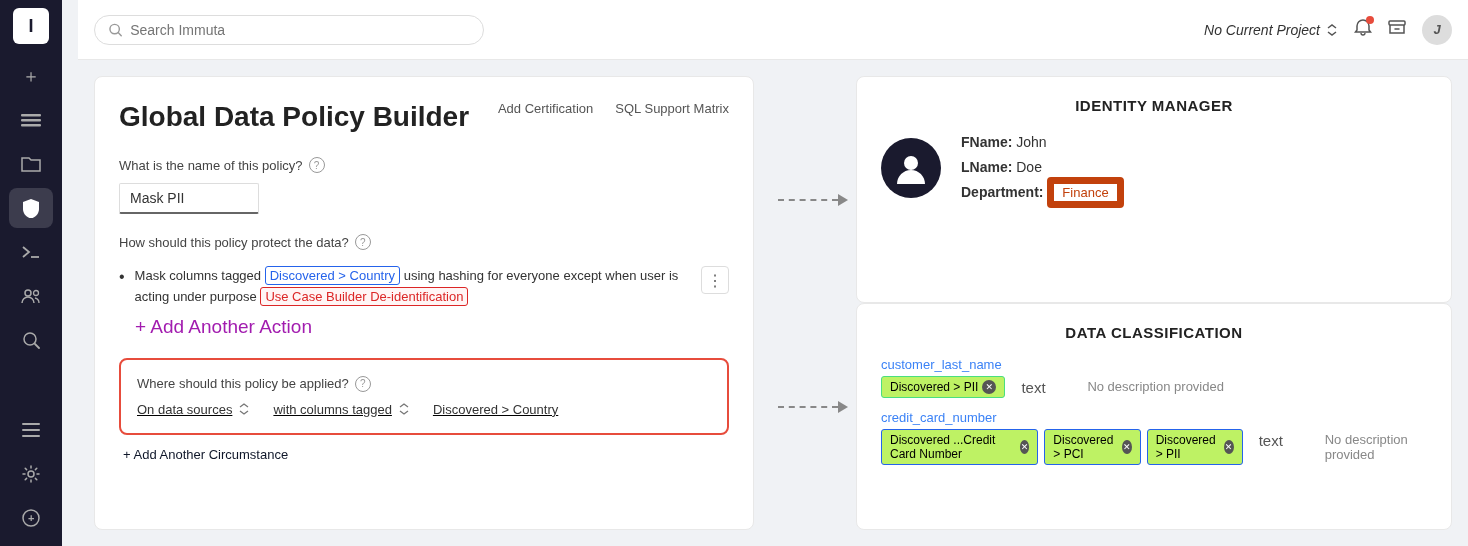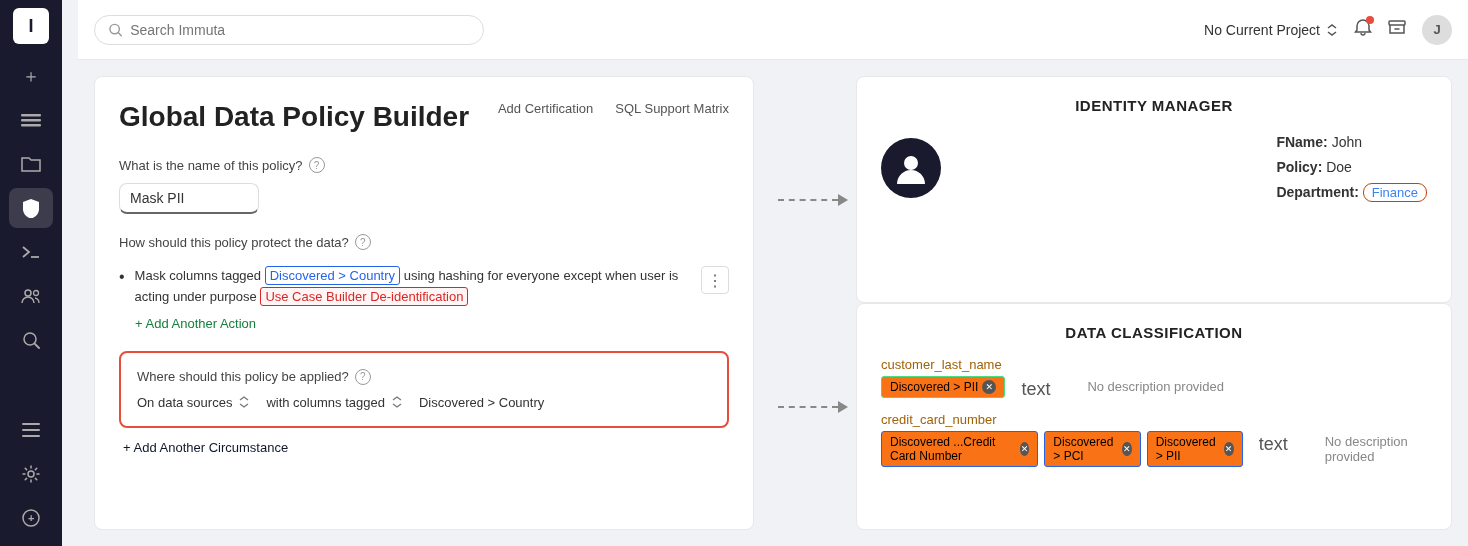--- a/index.html
+++ b/index.html
@@ -63,21 +63,21 @@
       padding: 6px 14px;
       gap: 8px;
       width: 390px;
       background: #fff;
     }
     .search-box input {
       border: none; outline: none; font-size: 14px; color: #555; width: 100%; background: transparent;
     }
 
     .topbar-right {
-      display: flex; align-items: center; gap: 16px; margin-left: auto;
+      display: flex; align-items: center; gap: 16px; margin-left: auto; font-style: italic;
     }
     .project-selector {
       display: flex; align-items: center; gap: 6px; font-size: 14px; color: #333; cursor: pointer;
     }
     .topbar-icon { font-size: 18px; color: #555; cursor: pointer; position: relative; }
     .notification-dot {
       position: absolute; top: -2px; right: -2px;
       width: 8px; height: 8px; background: #e74c3c; border-radius: 50%;
     }
     .user-avatar {
@@ -133,21 +133,21 @@
       font-size: 10px; color: #999; cursor: pointer;
     }
 
     .policy-name-input {
       border: 1px solid #ddd;
       border-bottom: 2px solid #666;
       padding: 6px 10px;
       font-size: 14px;
       width: 140px;
       outline: none;
-      border-radius: 8px;
+      border-radius: 2px;
       margin-bottom: 20px;
       color: #333;
     }
 
     .protect-section { margin-bottom: 16px; }
     .policy-rule-item {
       display: flex;
       align-items: flex-start;
       gap: 10px;
       margin-bottom: 8px;
@@ -167,36 +167,36 @@
     .rule-menu-btn {
       width: 28px; height: 28px;
       border: 1px solid #ddd;
       border-radius: 4px;
       display: flex; align-items: center; justify-content: center;
       cursor: pointer; color: #666; font-size: 16px;
       flex-shrink: 0;
     }
 
     .add-action-link {
-      font-size: 13px; color: #15803d; cursor: pointer; display: flex; align-items: center; gap: 4px;
+      font-size: 19px; color: #a21caf; cursor: pointer; display: flex; align-items: center; gap: 4px;
       margin-bottom: 20px; margin-top: 8px; padding-left: 16px;
     }
 
     .circumstance-box {
       border: 2px solid #e74c3c;
       border-radius: 8px;
       padding: 16px;
       margin-bottom: 12px;
     }
     .circumstance-label {
       font-size: 13px; color: #444; margin-bottom: 10px;
       display: flex; align-items: center; gap: 6px;
     }
     .circumstance-controls {
-      display: flex; gap: 16px; flex-wrap: wrap;
+      display: flex; gap: 23px; flex-wrap: wrap; text-decoration: underline;
     }
     .dropdown-control {
       display: flex; align-items: center; gap: 6px;
       font-size: 13px; color: #333; cursor: pointer;
     }
     .circumstance-tag {
       font-size: 13px; color: #333;
     }
 
     .add-circumstance-link {
@@ -230,65 +230,65 @@
       flex: 1;
       overflow: hidden;
     }
     .info-card-title {
       font-size: 15px; font-weight: 700; color: #222;
       text-align: center; margin-bottom: 16px; letter-spacing: 0.5px;
     }
 
     
     .identity-content {
-      display: flex; align-items: center; gap: 20px; justify-content: space-between;
+      display: flex; align-items: center; gap: 20px;
     }
     .avatar-circle {
       width: 60px; height: 60px;
       border-radius: 50%;
       background: #1a1a2e;
       display: flex; align-items: center; justify-content: center;
       flex-shrink: 0;
     }
     .identity-fields { font-size: 14px; color: #333; line-height: 1.8; }
     .identity-fields strong { font-weight: 600; }
     .dept-badge {
-      border: 1px solid #c2410c;
-      border-radius: 9px;
+      border: 7px solid #c2410c;
+      border-radius: 4px;
       padding: 1px 8px;
       font-size: 13px;
-      color: #3b82f6;
+      color: #c2410c;
     }
 
     
     .classification-content { font-size: 13px; }
     .data-row {
       display: flex; align-items: flex-start; gap: 16px; margin-bottom: 12px;
     }
     .data-col-name { min-width: 120px; }
-    .data-col-name .col-name { font-size: 13px; color: #a16207; margin-bottom: 4px; }
+    .data-col-name .col-name { font-size: 13px; color: #3b82f6; margin-bottom: 4px; }
     .data-tag-input {
       border: 1px solid #4ade80;
       border-radius: 3px;
       padding: 3px 8px;
       font-size: 12px;
       display: flex; align-items: center; gap: 4px;
-      background: #f97316;
+      background: #bef264;
     }
     .data-tag-input.blue-border { border-color: #2563eb; }
     .x-btn {
       width: 14px; height: 14px;
       border-radius: 50%;
       background: #555;
       color: #fff;
       font-size: 9px;
       display: flex; align-items: center; justify-content: center;
       cursor: pointer;
     }
-    .data-col-type { font-size: 18px; color: #555; min-width: 50px; padding-top: 22px; }
+    .data-col-type { font-size: 15px; color: #555; min-width: 50px; padding-top: 22px; }
     .data-col-desc { font-size: 13px; color: #888; padding-top: 22px; }
     .multi-tags { display: flex; gap: 6px; align-items: center; }
 
     
     .outer-layout {
       display: flex;
       align-items: stretch;
       gap: 0;
       flex: 1;
       overflow: hidden;
@@ -492,21 +492,21 @@
                   <circle cx="18" cy="13" r="7" fill="#fff"></circle>
                   <path d="M4 34c0-7.7 6.3-14 14-14s14 6.3 14 14" fill="#fff"></path>
                 </svg>
             </div>
             <div class="identity-fields">
               <div>
                 <strong>FName:</strong>
                 <span>John</span>
               </div>
               <div>
-                <strong>Policy:</strong>
+                <strong>LName:</strong>
                 <span>Doe</span>
               </div>
               <div>
                 <strong>Department:</strong>
                 <span class="dept-badge">Finance</span>
               </div>
             </div>
           </div>
         </div>
 

